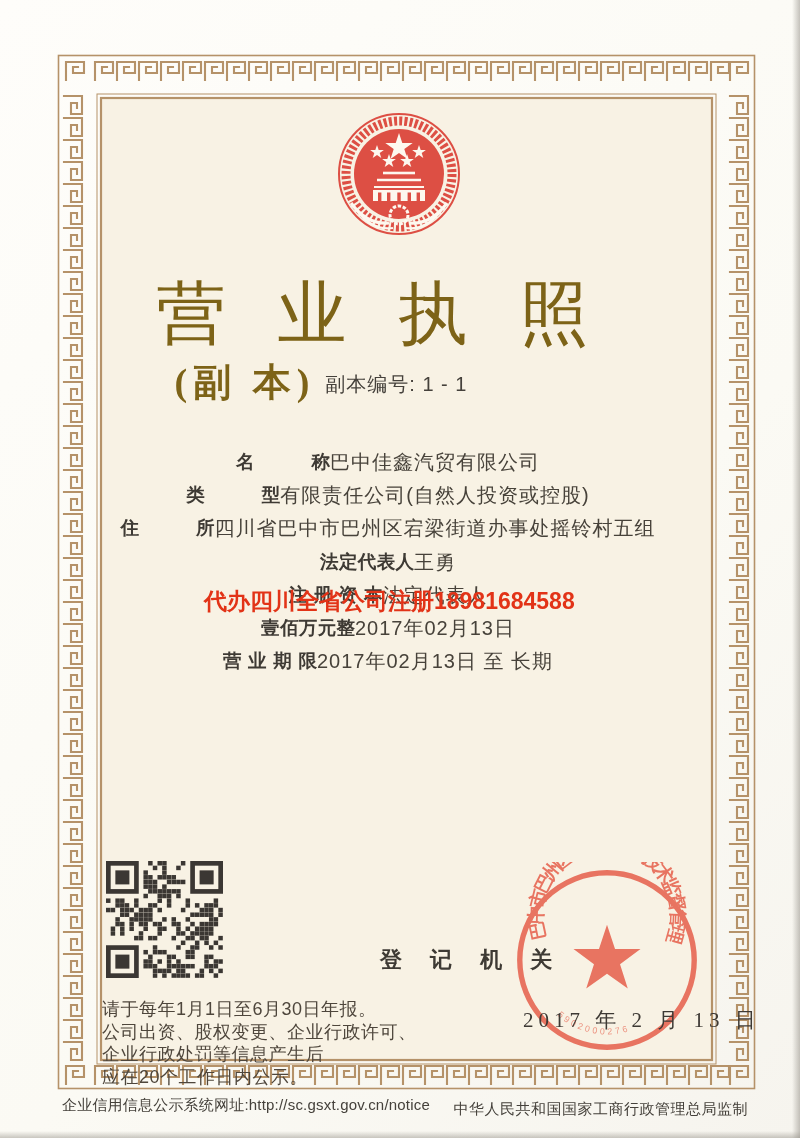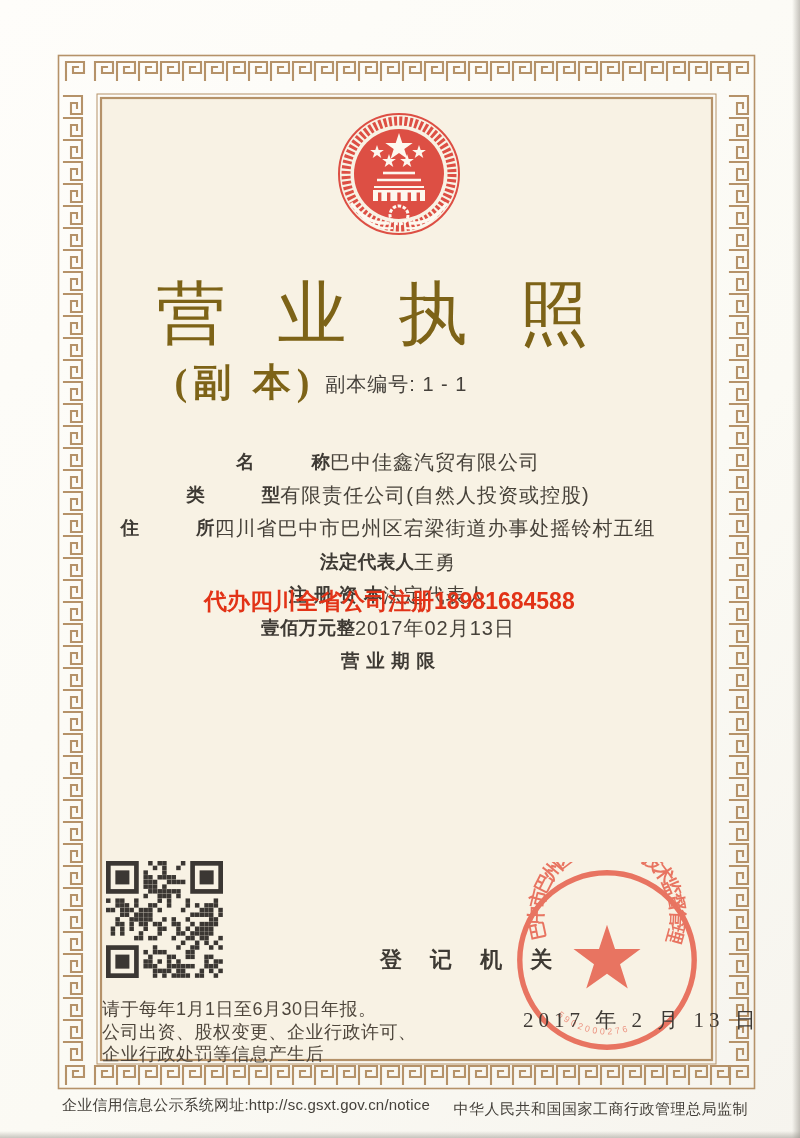--- a/index.html
+++ b/index.html
@@ -291,20 +291,21 @@
       <div class="field-row">
         <div class="field-label">注册资本</div>
         <div class="field-value">法定代表人</div>
       </div>
       <div class="field-row">
         <div class="field-label">壹佰万元整</div>
         <div class="field-value">2017年02月13日</div>
       </div>
       <div class="field-row">
         <div class="field-label">营业期限</div>
+        <div class="field-value">2017年02月13日  至 长期</div>
       </div>
     </div>
 
     <div class="agent-watermark">代办四川全省公司注册18981684588</div>
 
     <svg id="qr-svg" class="qr" viewBox="0 0 117 117">
         <rect x="42.12" y="0" width="4.4928" height="4.4928" fill="#3b3733"></rect>
         <rect x="51.48" y="0" width="4.4928" height="4.4928" fill="#3b3733"></rect>
         <rect x="56.16" y="0" width="4.4928" height="4.4928" fill="#3b3733"></rect>
         <rect x="74.88" y="0" width="4.4928" height="4.4928" fill="#3b3733"></rect>
@@ -515,20 +516,21 @@
         <rect x="93.6" y="9.36" width="14.04" height="14.04" fill="#3b3733"></rect>
         <rect x="0" y="84.24" width="32.76" height="32.76" fill="#3b3733"></rect>
         <rect x="4.68" y="88.91999999999999" width="23.4" height="23.4" fill="#f8f2e4"></rect>
         <rect x="9.36" y="93.6" width="14.04" height="14.04" fill="#3b3733"></rect>
       </svg>
 
     <div class="annual-note">
       <div>请于每年1月1日至6月30日年报。</div>
       <div>公司出资、股权变更、企业行政许可、</div>
       <div>企业行政处罚等信息产生后</div>
+      <div>应在20个工作日内公示。</div>
     </div>
 
     <div class="reg-label">登 记 机 关</div>
 
     <svg class="seal" viewBox="0 0 200 200">
       <defs>
         <path id="seal-arc" d="M 38 77.4 A 66 66 0 1 1 162 77.4"></path>
         <path id="seal-arc-bottom" d="M 34.2 138 A 76 76 0 0 0 165.8 138"></path>
       </defs>
       <circle cx="100" cy="100" r="89" fill="none" stroke="#ee6f5f" stroke-width="5.5"></circle>

